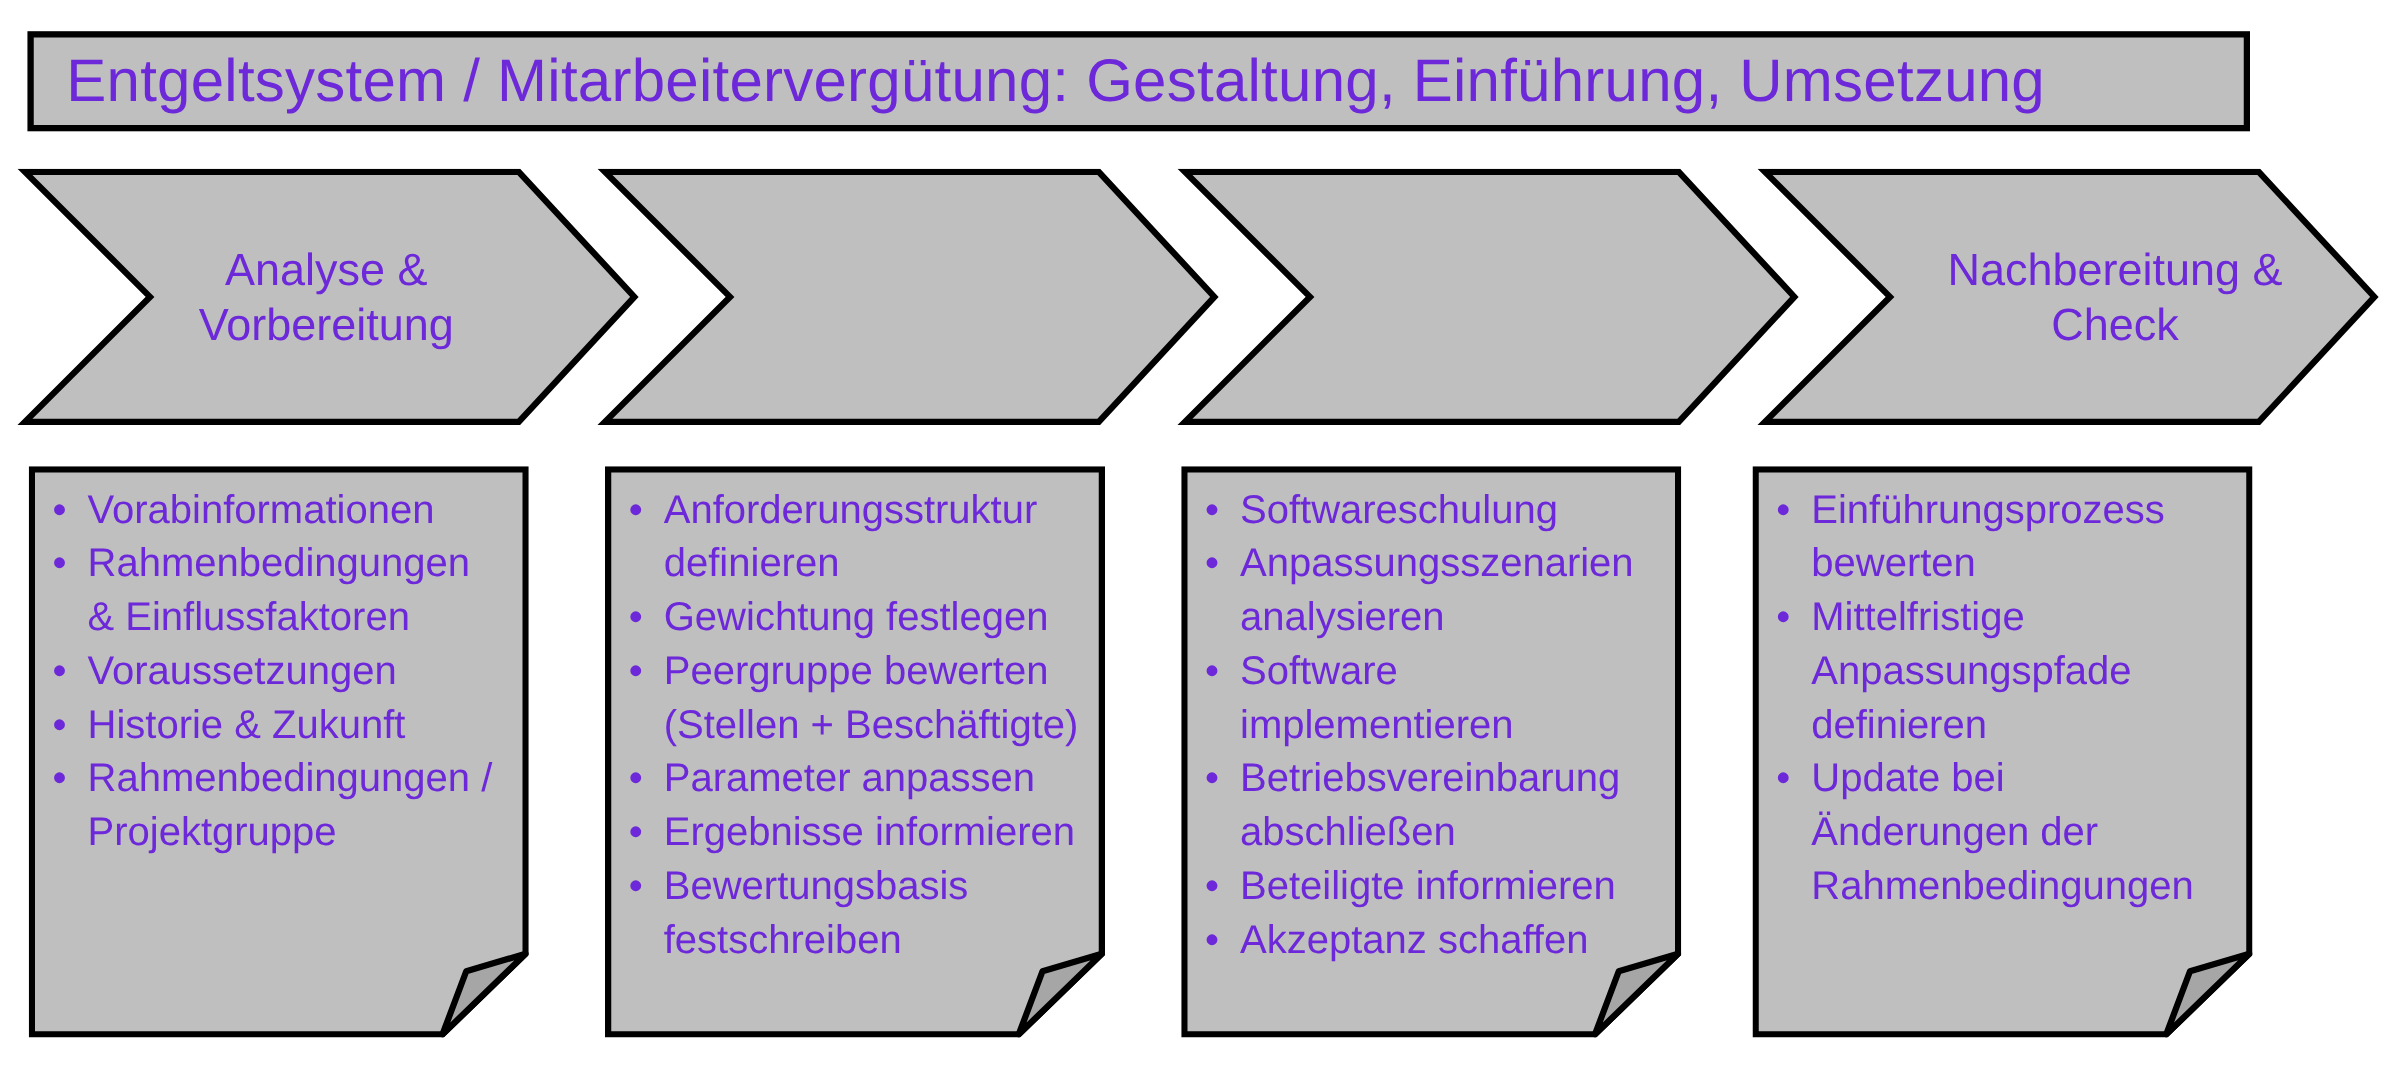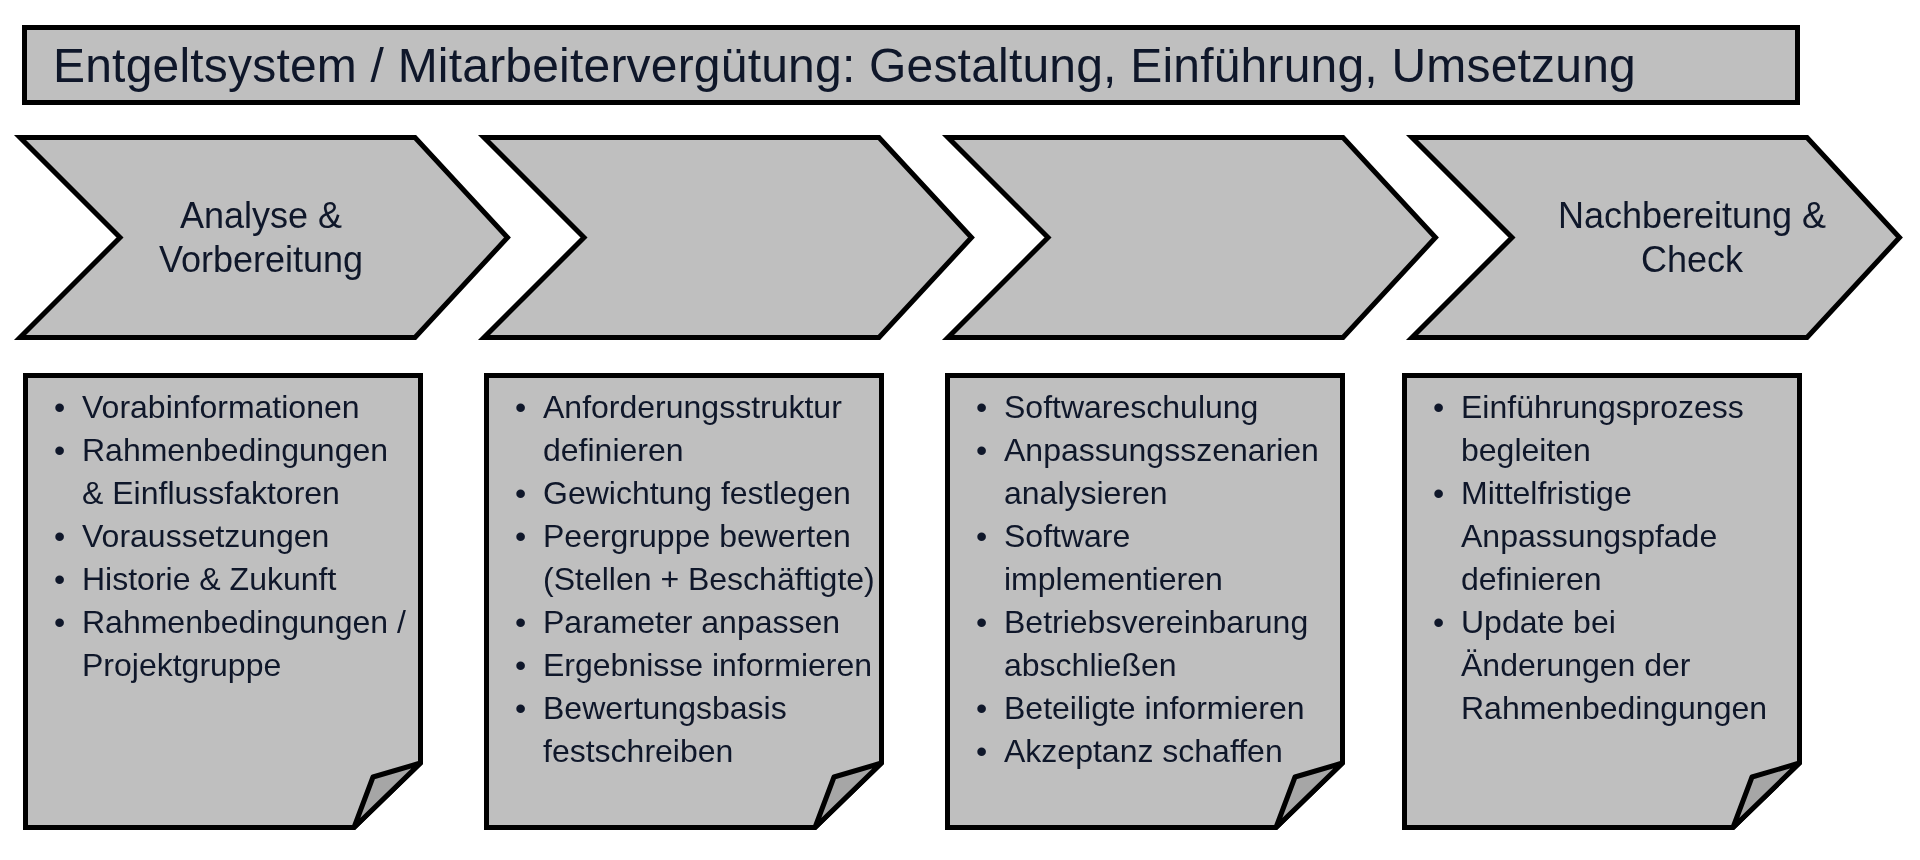--- a/index.html
+++ b/index.html
@@ -1,21 +1,21 @@
 <!DOCTYPE html>
 <html><head>
 <meta charset="utf-8">
 <style>
   html,body{margin:0;padding:0;background:#ffffff;}
   .canvas{
     position:relative;
     width:1920px;height:860px;
     background:#ffffff;
     font-family:"Liberation Sans", sans-serif;
-    color:#0f172a;
+    color:#6d28d9;
     overflow:hidden;
   }
   
   .title-bar{
     position:absolute;left:22px;top:25px;width:1778px;height:80px;
     box-sizing:border-box;border:5px solid #000;
     display:flex;align-items:center;
     padding-left:26px;
   }
   .title-bar .title-text{
@@ -24,21 +24,21 @@
   
   .chevron-svg{position:absolute;left:0;top:135px;}
   .chev-label{
     position:absolute;top:135px;height:205px;width:490px;
     display:flex;align-items:center;justify-content:center;
     text-align:center;font-size:36px;line-height:44px;
     white-space:pre-line;pointer-events:none;
   }
   
   .note{
-    position:absolute;top:373px;width:400px;height:457px;padding-left:12px;
+    position:absolute;top:373px;width:400px;height:457px;
   }
   .note-bg{position:absolute;left:0;top:0;}
   .note ul{
     position:relative;z-index:1;
     margin:0;padding:13px 6px 0 14px;
     list-style:none;
     font-size:32px;line-height:43px;
   }
   .note li{
     position:relative;
@@ -123,21 +123,21 @@
       </ul>
   </div>
 
   <div class="note" style="left:1402px">
     <svg class="note-bg" width="400" height="457" viewBox="0 0 400 457">
       <path stroke-width="5" stroke-linejoin="miter" d="M2.5 2.5 H397.5 V390 L331 454.5 H2.5 Z" fill="#BFBFBF" stroke="#000000"></path>
       <path stroke-width="5" stroke-linejoin="round" d="M397.5 390 L331 454.5 L350 404 Z" fill="#A6A6A6" stroke="#000000"></path>
     </svg>
     <ul>
         <li>Einführungsprozess
-begleiten</li>
+bewerten</li>
         <li>Mittelfristige
 Anpassungspfade
 definieren</li>
         <li>Update bei
 Änderungen der
 Rahmenbedingungen</li>
       </ul>
   </div>
 
 </div>

